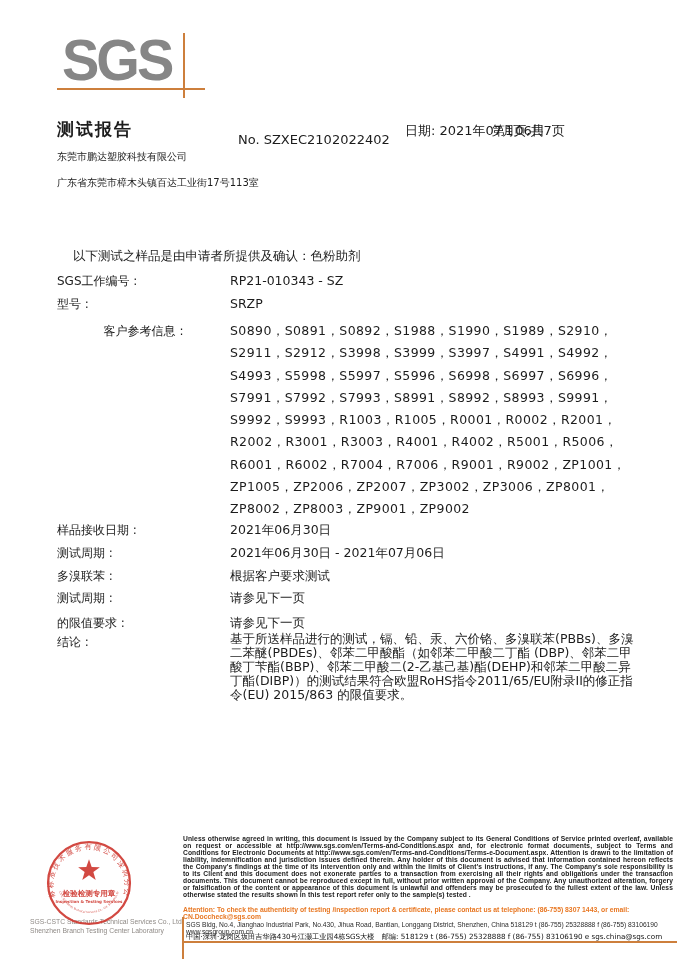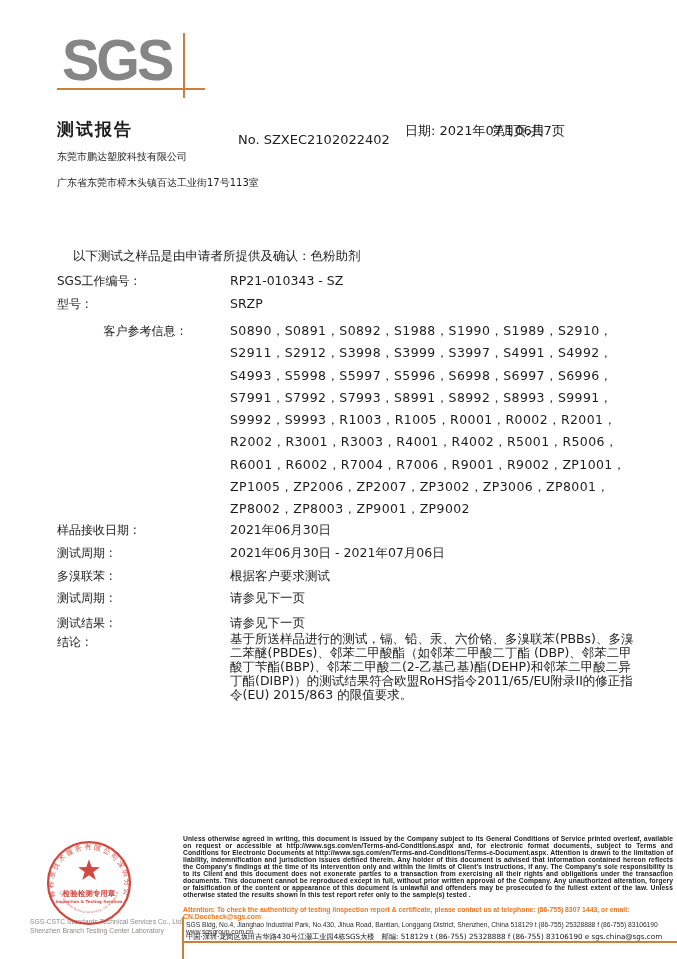--- a/index.html
+++ b/index.html
@@ -125,21 +125,21 @@
     <div class="lbl">多溴联苯 :</div>
     <div class="val">根据客户要求测试</div>
   </div>
 
   <div class="row mb11">
     <div class="lbl">测试周期 :</div>
     <div class="val">请参见下一页</div>
   </div>
 
   <div class="row mb2">
-    <div class="lbl">测试结果 :</div>
+    <div class="lbl">的限值要求 :</div>
     <div class="val">请参见下一页</div>
   </div>
 
   <div class="row">
     <div class="lbl" style="line-height:21.2px;">结论 :</div>
     <div class="val conclusion-val">基于所送样品进行的测试，镉、铅、汞、六价铬、多溴联苯(PBBs)、多溴二苯醚(PBDEs)、邻苯二甲酸酯（如邻苯二甲酸二丁酯 (DBP)、邻苯二甲酸丁苄酯(BBP)、邻苯二甲酸二(2-乙基己基)酯(DEHP)和邻苯二甲酸二异丁酯(DIBP)）的测试结果符合欧盟RoHS指令2011/65/EU附录II的修正指令(EU) 2015/863 的限值要求。</div>
   </div>
 
 </div>
 

